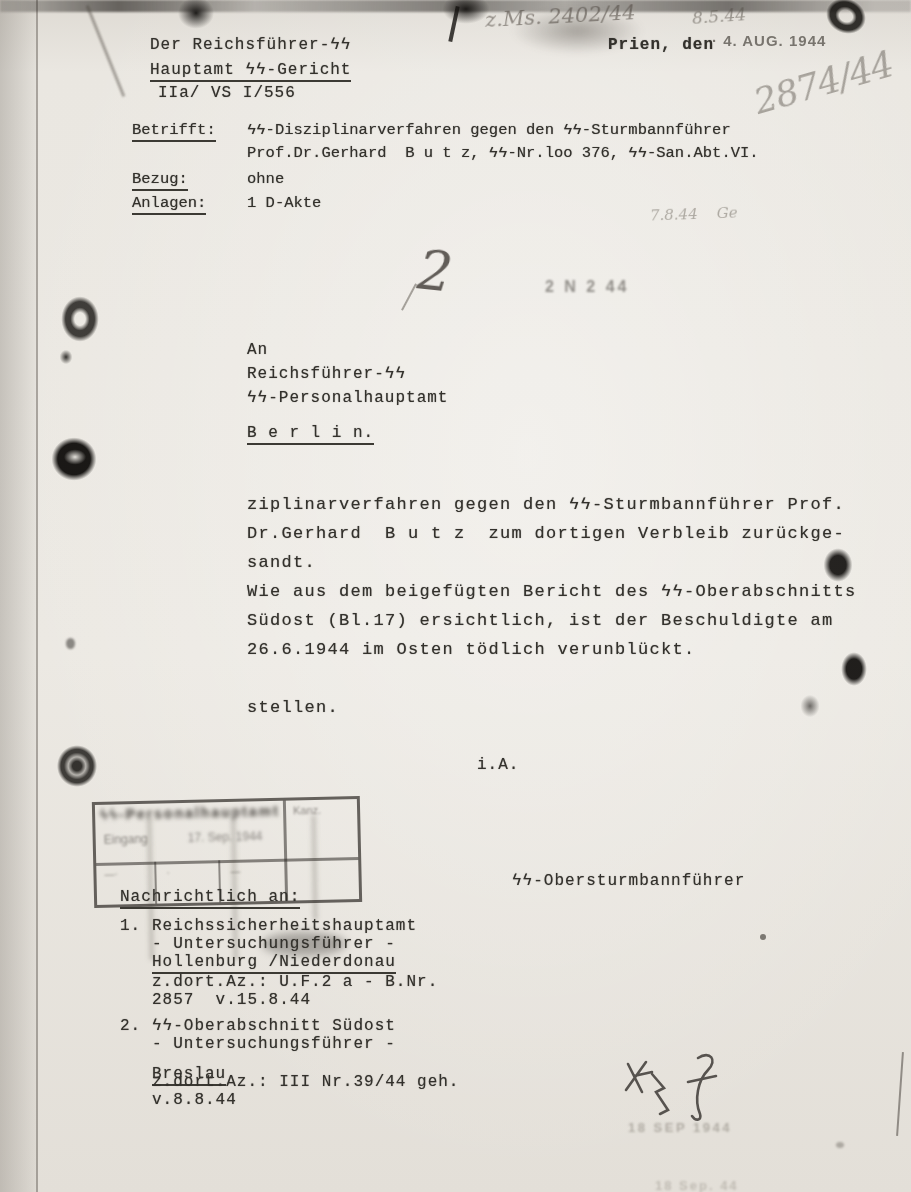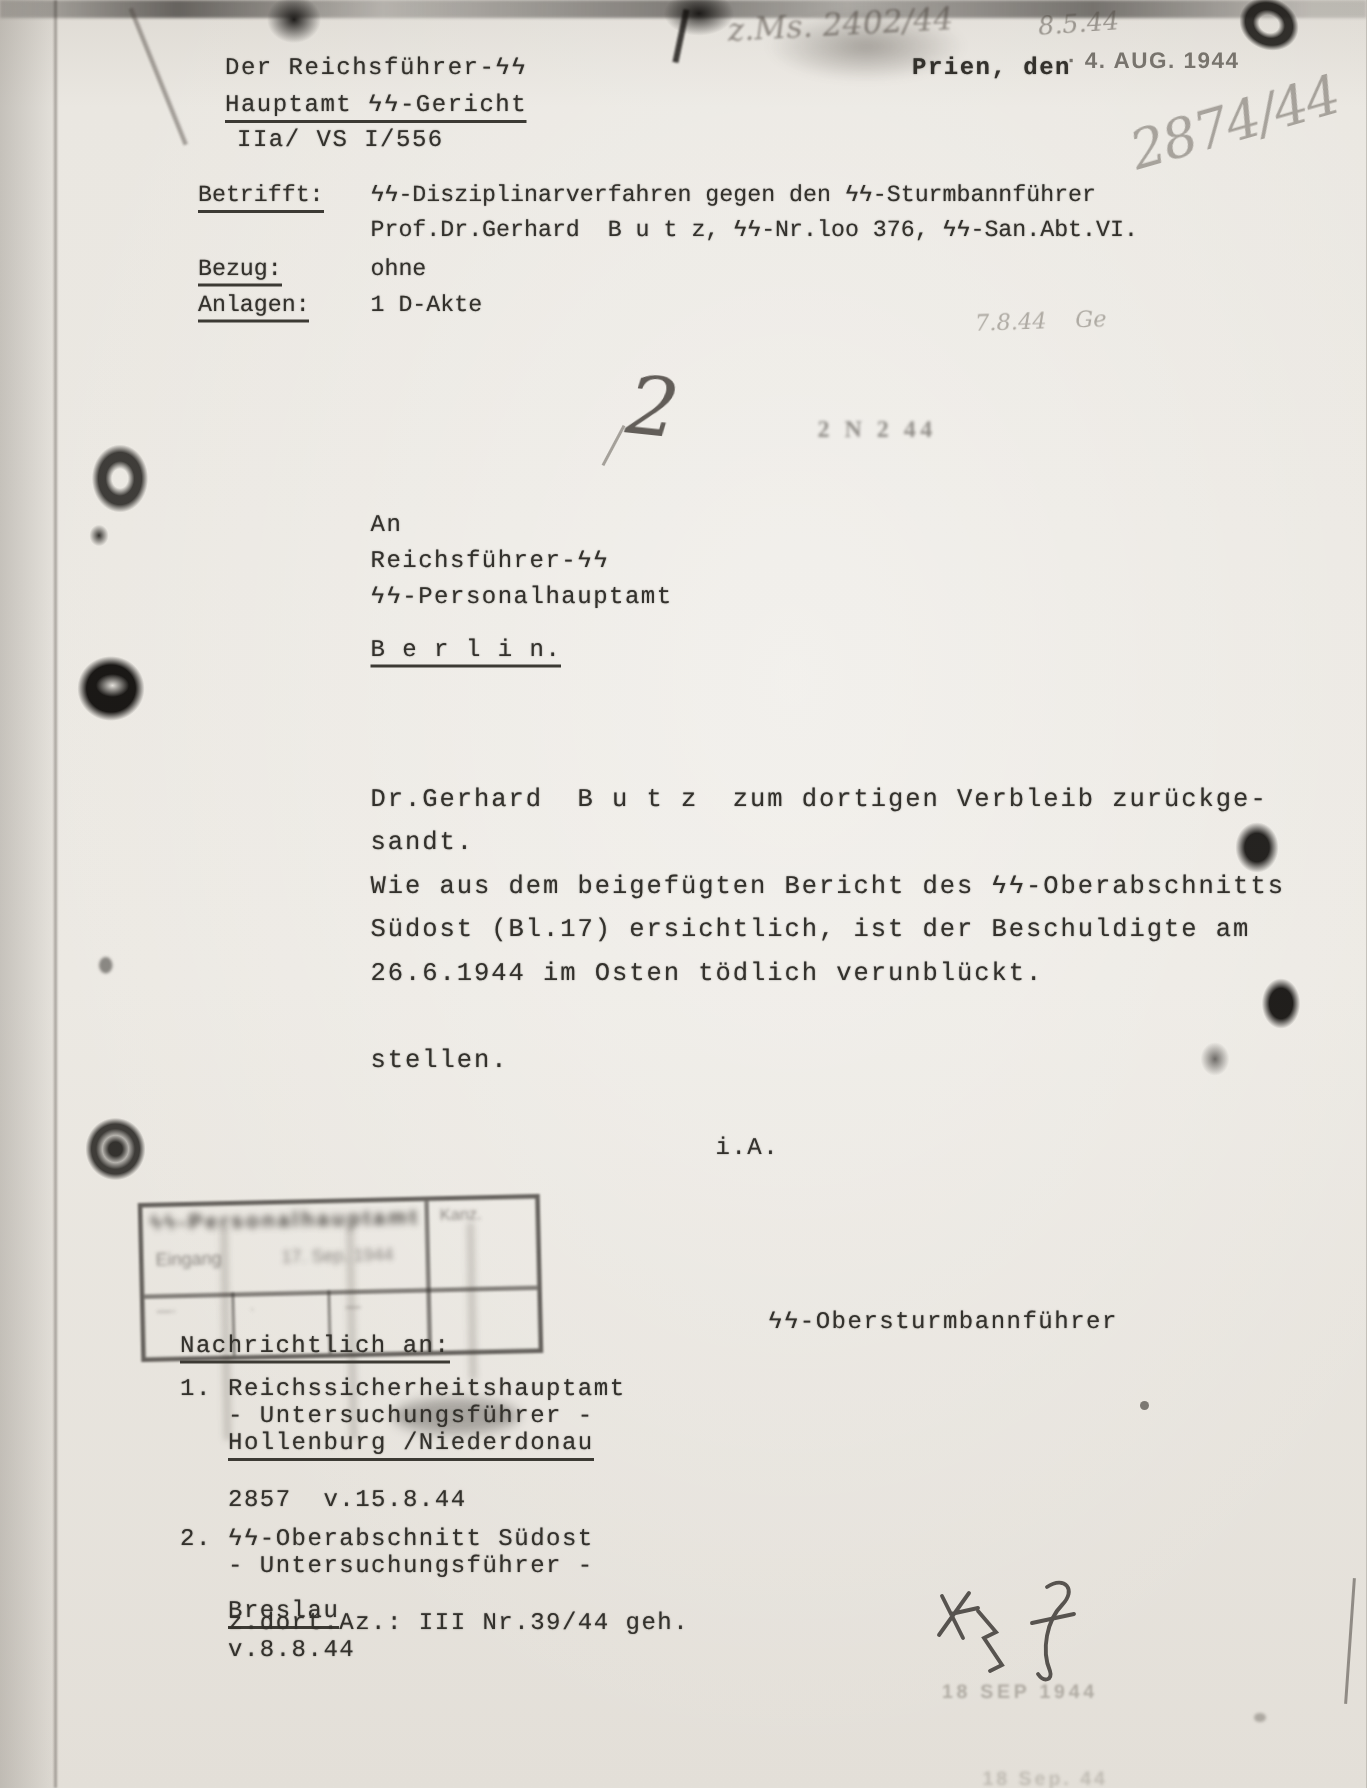--- a/index.html
+++ b/index.html
@@ -83,27 +83,28 @@
   <div class="t t-subj" style="left:247px;top:121px;">ϟϟ-Disziplinarverfahren gegen den ϟϟ-Sturmbannführer</div>
   <div class="t t-subj" style="left:247px;top:144px;">Prof.Dr.Gerhard  B u t z, ϟϟ-Nr.loo 376, ϟϟ-San.Abt.VI.</div>
   <div class="t t-subj" style="left:132px;top:170px;"><span class="u">Bezug:</span></div>
   <div class="t t-subj" style="left:247px;top:170px;">ohne</div>
   <div class="t t-subj" style="left:132px;top:194px;"><span class="u">Anlagen:</span></div>
   <div class="t t-subj" style="left:247px;top:194px;">1 D-Akte</div>
 
   <div class="hand" style="left:650px;top:205px;font-size:15px;transform:rotate(-2deg);color:rgba(120,114,106,.55);filter:blur(.4px);">7.8.44    Ge</div>
   <div class="hand" style="left:418px;top:240px;font-size:54px;font-weight:normal;transform:rotate(6deg);color:rgba(62,58,53,.8);filter:blur(.3px);">2</div>
   <div class="blob" style="left:408px;top:282px;width:2px;height:30px;background:rgba(90,84,76,.5);transform:rotate(28deg);filter:blur(.5px);"></div>
-  <div class="stamp" style="left:545px;top:278px;font-size:16px;letter-spacing:3px;color:rgba(70,66,60,.55);filter:blur(.9px);font-family:Liberation Serif, serif;">2 N 2 44</div>
+  <div class="stamp" style="left:545px;top:278px;font-size:16px;letter-spacing:3px;color:rgba(70,66,60,.55);filter:blur(.9px);">2 N 2 44</div>
 
   <div class="t" style="left:247px;top:341px;">An</div>
   <div class="t" style="left:247px;top:365px;">Reichsführer-ϟϟ</div>
   <div class="t" style="left:247px;top:389px;">ϟϟ-Personalhauptamt</div>
   <div class="t" style="left:247px;top:424px;"><span class="u">B e r l i n.</span></div>
 
+  <div class="t t-body" style="left:247px;top:495px;">ziplinarverfahren gegen den ϟϟ-Sturmbannführer Prof.</div>
   <div class="t t-body" style="left:247px;top:524px;text-align:right;">Dr.Gerhard  B u t z  zum dortigen Verbleib zurückge-</div>
   <div class="t t-body" style="left:247px;top:553px;">sandt.</div>
   <div class="t t-body" style="left:247px;top:582px;">Wie aus dem beigefügten Bericht des ϟϟ-Oberabschnitts</div>
   <div class="t t-body" style="left:247px;top:611px;">Südost (Bl.17) ersichtlich, ist der Beschuldigte am</div>
   <div class="t t-body" style="left:247px;top:640px;">26.6.1944 im Osten tödlich verunblückt.</div>
   <div class="t t-body" style="left:247px;top:698px;">stellen.</div>
 
   <div class="t" style="left:477px;top:756px;">i.A.</div>
   <div class="t" style="left:512px;top:872px;">ϟϟ-Obersturmbannführer</div>
 
@@ -125,20 +126,21 @@
   <div class="smear blob" style="left:232px;top:818px;width:5px;height:142px;transform:rotate(-1deg);"></div>
   <div class="smear blob" style="left:312px;top:815px;width:5px;height:105px;transform:rotate(-1deg);"></div>
   <div class="smear blob" style="left:262px;top:932px;width:84px;height:24px;border-radius:50%;background:rgba(32,29,26,.32);filter:blur(4px);"></div>
 
   <div class="t" style="left:120px;top:888px;"><span class="u">Nachrichtlich an:</span></div>
 
   <div class="t" style="left:120px;top:917px;">1.</div>
   <div class="t" style="left:152px;top:917px;">Reichssicherheitshauptamt</div>
   <div class="t" style="left:152px;top:935px;">- Untersuchungsführer -</div>
   <div class="t" style="left:152px;top:953px;"><span class="u">Hollenburg /Niederdonau</span></div>
+  <div class="t" style="left:152px;top:973px;">z.dort.Az.: U.F.2 a - B.Nr.</div>
   <div class="t" style="left:152px;top:991px;">2857  v.15.8.44</div>
 
   <div class="t" style="left:120px;top:1017px;">2.</div>
   <div class="t" style="left:152px;top:1017px;">ϟϟ-Oberabschnitt Südost</div>
   <div class="t" style="left:152px;top:1035px;">- Untersuchungsführer -</div>
   <div class="t" style="left:152px;top:1053px;margin-top:12px;"><span class="u">Breslau</span></div>
   <div class="t" style="left:152px;top:1073px;">z.dort.Az.: III Nr.39/44 geh.</div>
   <div class="t" style="left:152px;top:1091px;">v.8.8.44</div>
 
   <svg width="120" height="85" style="position:absolute;left:612px;top:1048px;opacity:.85;" viewBox="0 0 120 85">

